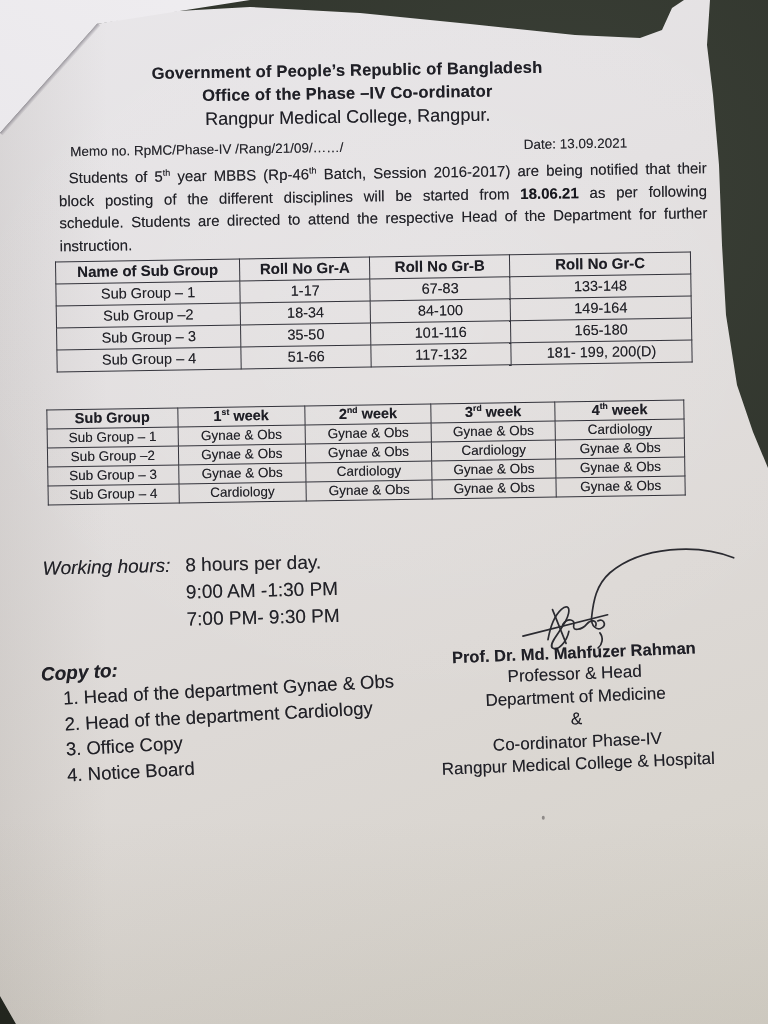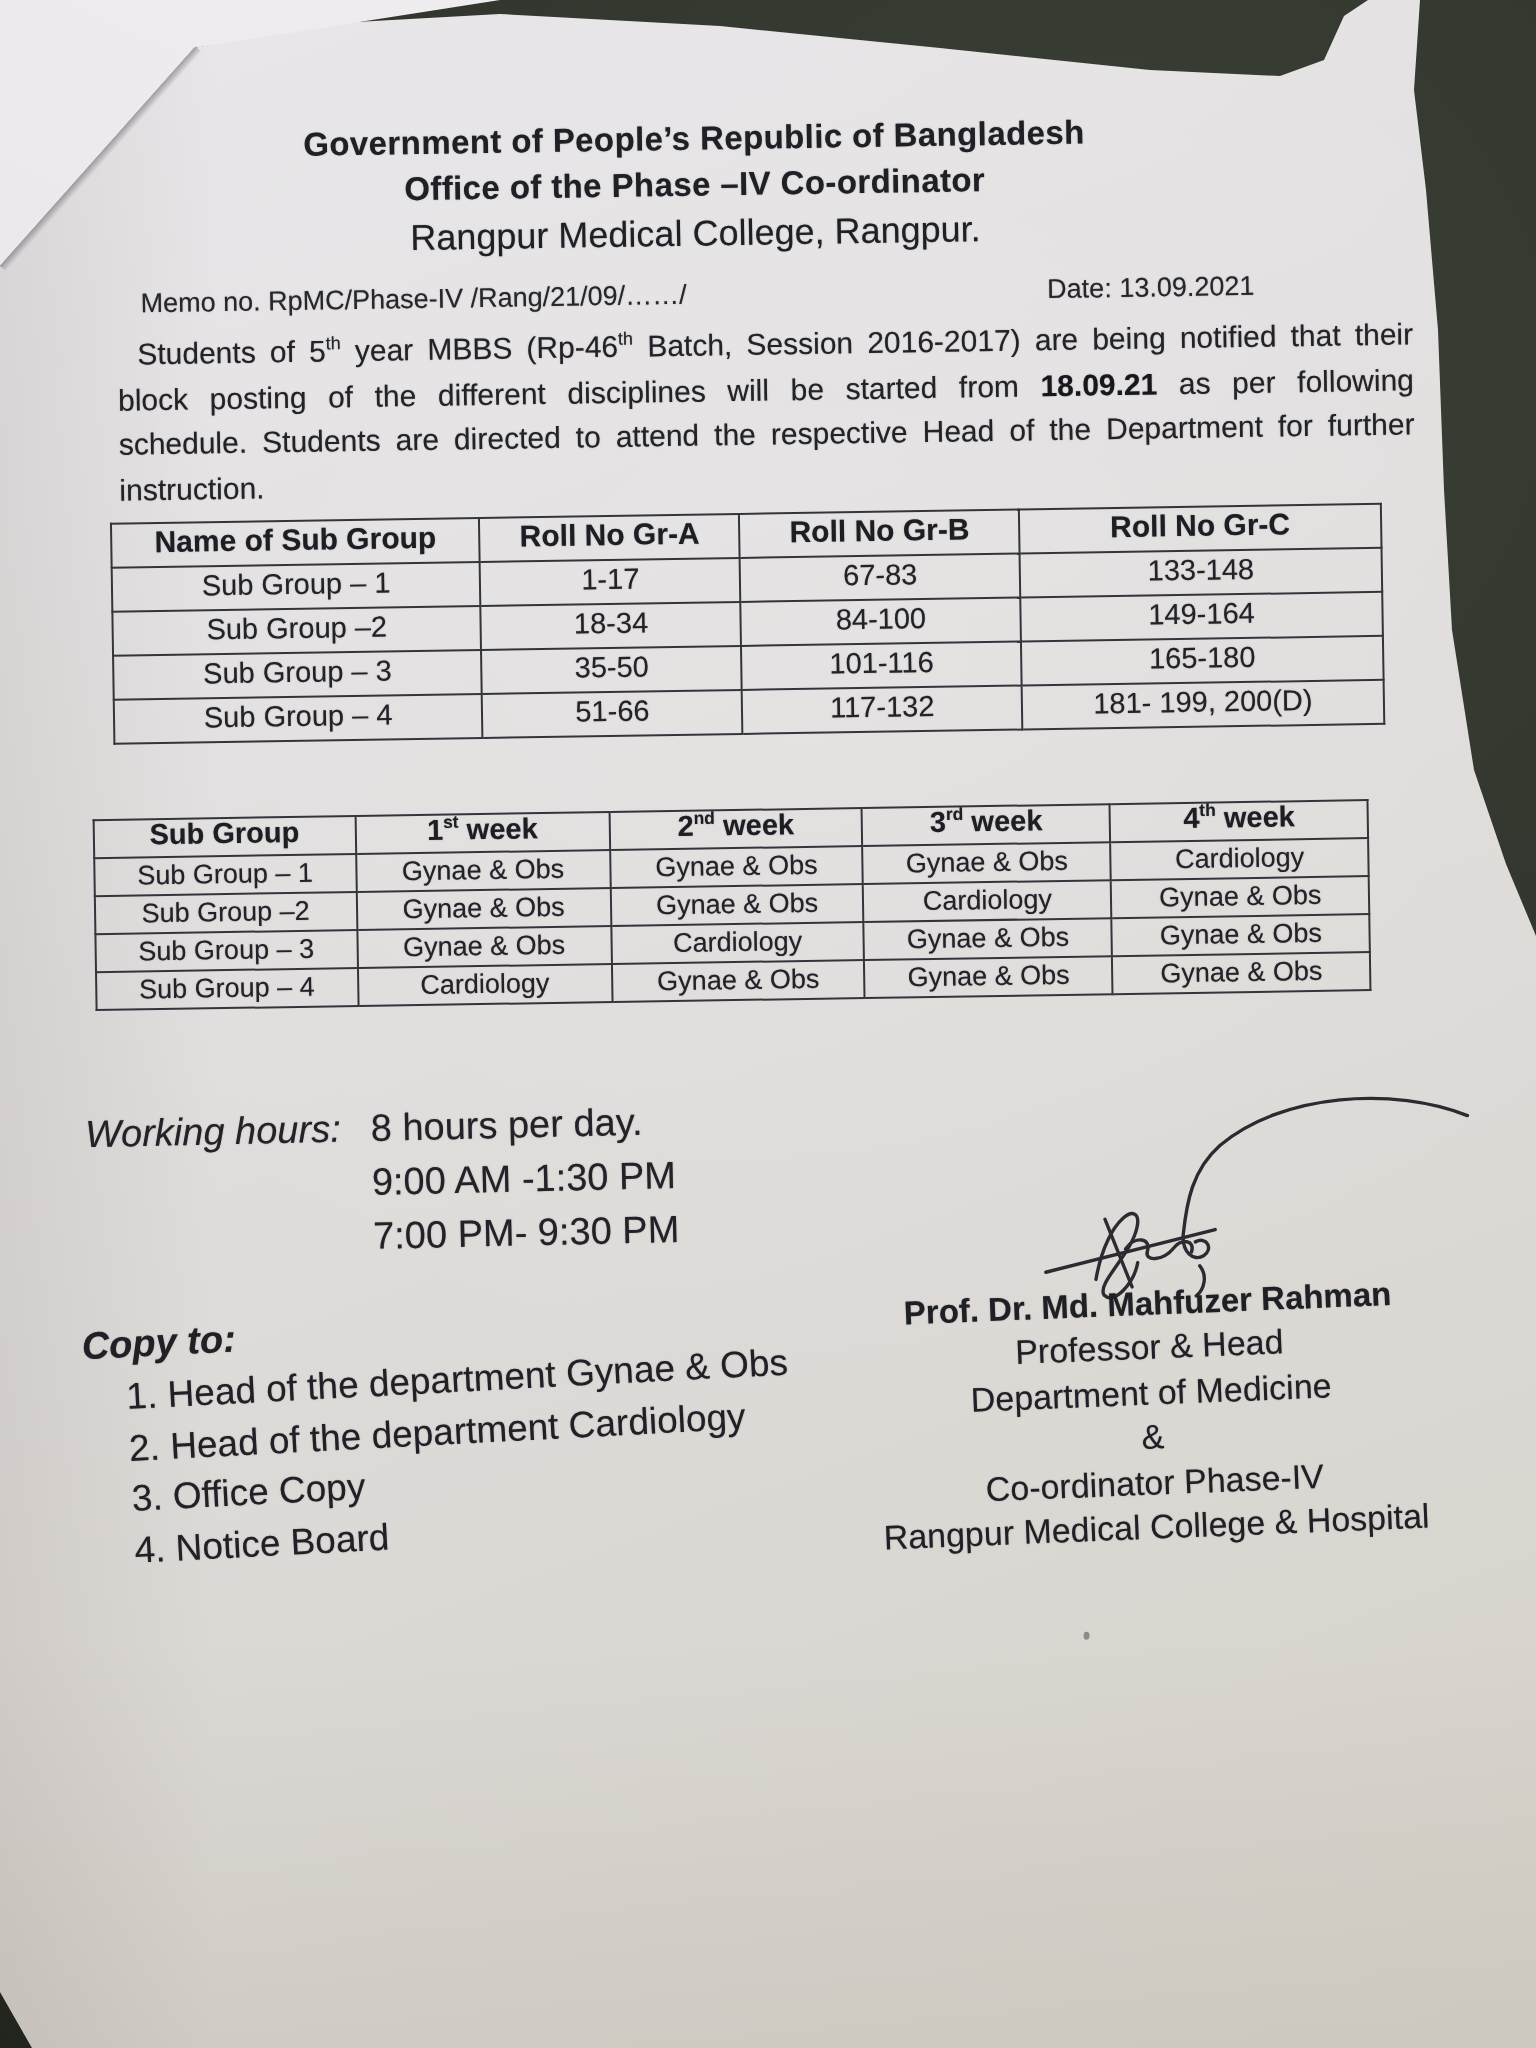--- a/index.html
+++ b/index.html
@@ -74,21 +74,21 @@
       <div class="h-bold">Government of People’s Republic of Bangladesh</div>
       <div class="h-bold">Office of the Phase –IV Co-ordinator</div>
       <div class="h-reg">Rangpur Medical College, Rangpur.</div>
     </div>
 
     <div class="memo-row">
       <span>Memo no. RpMC/Phase-IV /Rang/21/09/……/</span>
       <span>Date: 13.09.2021</span>
     </div>
 
-    <div class="intro"><span>Students of 5</span><sup>th</sup><span> year MBBS (Rp-46</span><sup>th</sup><span> Batch, Session 2016-2017) are being notified that their block posting of the different disciplines will be started from </span><b>18.09.21</b><span> as per following schedule. Students are directed to attend the respective Head of the Department for further instruction.</span></div>
+    <div class="intro"><span>Students of 5</span><sup>th</sup><span> year MBBS (Rp-46</span><sup>th</sup><span> Batch, Session 2016-2017) are being notified that their block posting of the different disciplines will be started from </span><b>18.06.21</b><span> as per following schedule. Students are directed to attend the respective Head of the Department for further instruction.</span></div>
 
     <table class="t1">
       <colgroup>
           <col style="width:29%">
           <col style="width:20.5%">
           <col style="width:22%">
           <col style="width:28.5%">
         </colgroup>
       <thead>
         <tr>

